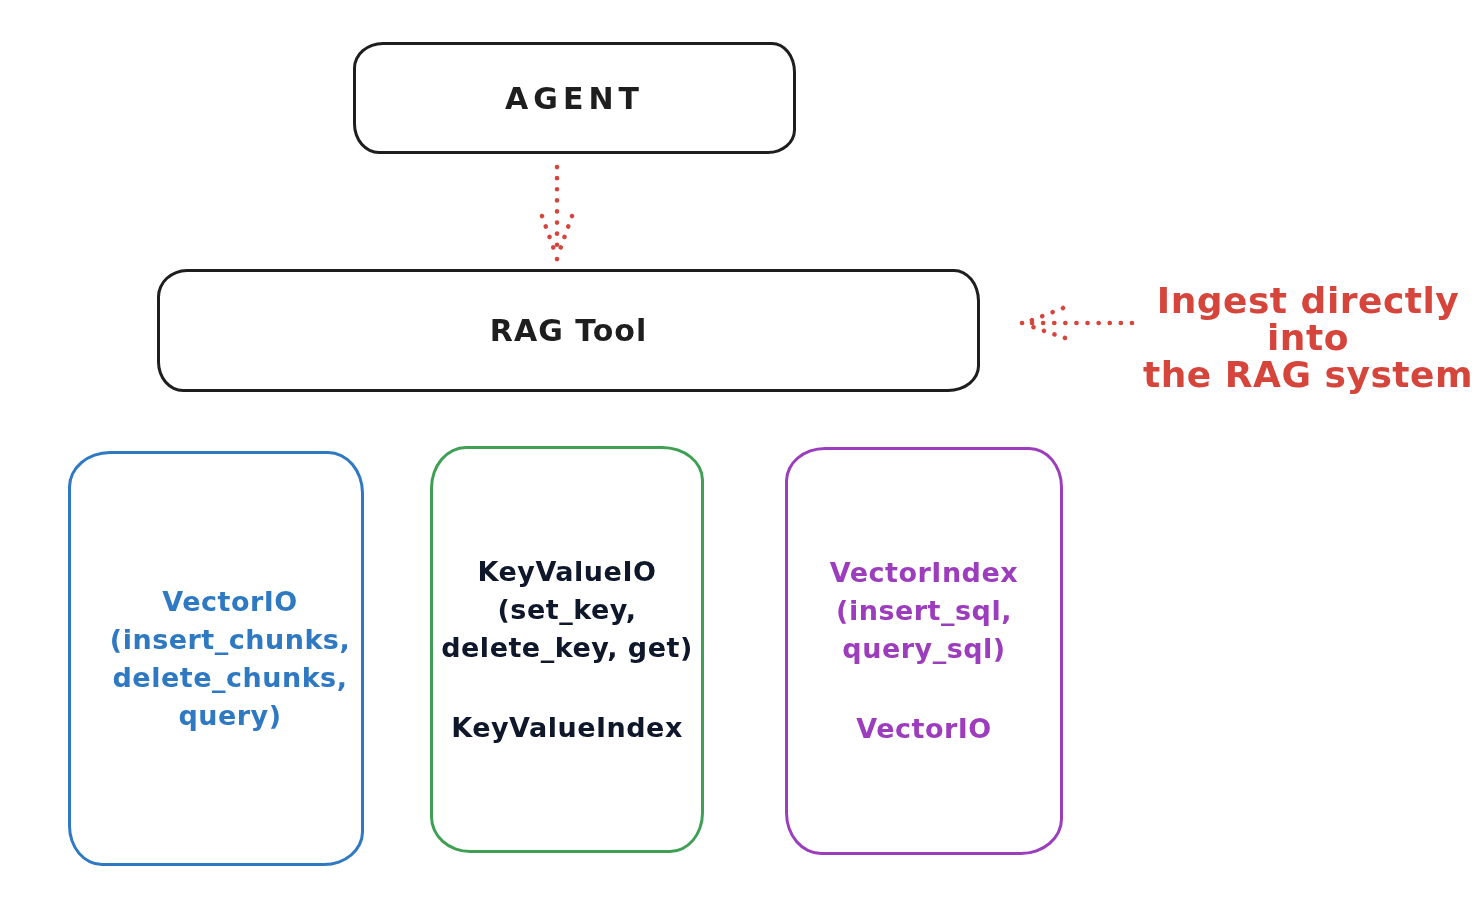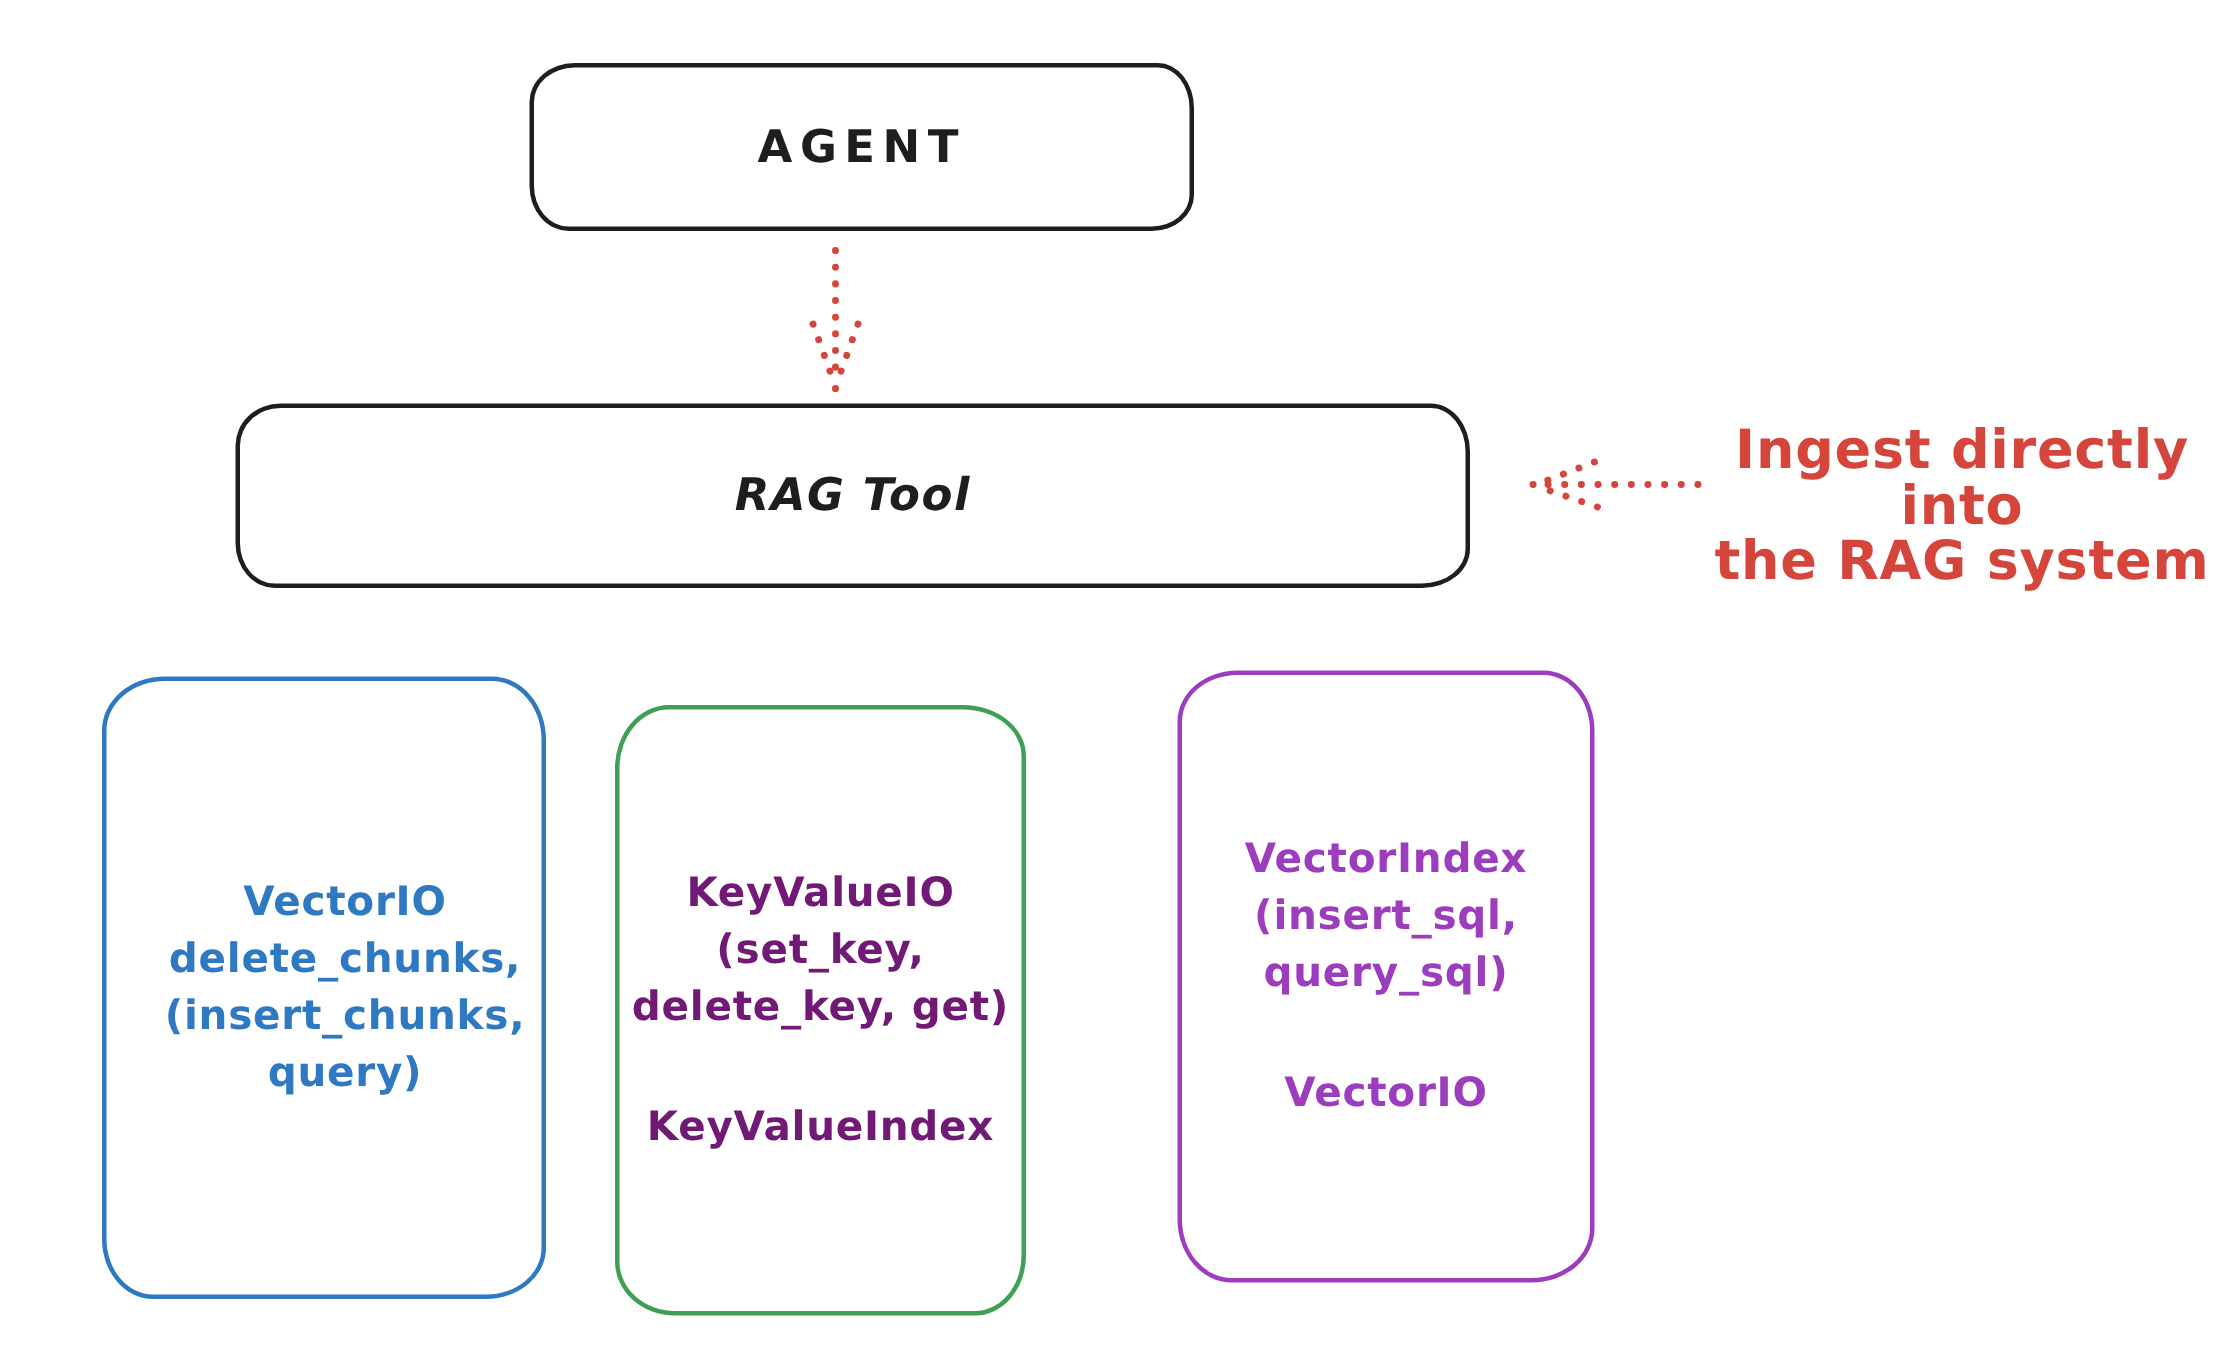--- a/index.html
+++ b/index.html
@@ -31,40 +31,39 @@
   }
   #agent-box{
     left:353px;top:42px;width:443px;height:112px;
     border-radius:30px 24px 28px 26px / 26px 30px 24px 30px;
   }
   #agent-box .node-title{letter-spacing:5px;}
   #rag-box{
     left:157px;top:269px;width:823px;height:123px;
     border-radius:30px 26px 32px 26px / 28px 32px 26px 30px;
   }
-  #rag-box .node-title{letter-spacing:1px;font-style:italic;}
+  #rag-box .node-title{letter-spacing:1px;}
   .backend{
     border-width:3.5px;border-style:solid;
     font-size:27px;font-weight:600;
     line-height:38px;
     letter-spacing:0.5px;
   }
   .backend .line{white-space:nowrap;}
   .backend .index-line{margin-top:42px;}
   #vector-box{
     left:68px;top:451px;width:296px;height:415px;
     border-color:#2e79c2;color:#2e79c2;
     border-radius:42px 36px 40px 34px / 36px 42px 34px 40px;
     padding-left:28px;
   }
   #keyvalue-box{
-    left:410px;top:446px;width:274px;height:407px;
-    border-color:#3fa055;color:#701a75;
+    left:430px;top:446px;width:274px;height:407px;
+    border-color:#3fa055;color:#0f172a;
     border-radius:36px 42px 34px 40px / 42px 34px 40px 36px;
-    margin-top:24px;
   }
   #relational-box{
     left:785px;top:447px;width:278px;height:408px;
     border-color:#9c3dbd;color:#9c3dbd;
     border-radius:40px 34px 42px 36px / 34px 40px 36px 42px;
   }
   #annotation{
     position:absolute;
     left:1138px;top:282px;width:340px;
     text-align:center;
@@ -114,22 +113,22 @@
     <g>
       <path class="dotstroke" d="M1132 323 L1031 323"></path>
       <path class="dotstroke" d="M1063 308 L1027 322"></path>
       <path class="dotstroke" d="M1065 338 L1027 325"></path>
       <path class="dotstroke" d="M1022 323 L1022.5 323"></path>
     </g>
   </svg>
 
   <div class="node backend" id="vector-box">
     <div class="line">VectorIO</div>
+    <div class="line">(insert_chunks,</div>
     <div class="line">delete_chunks,</div>
-    <div class="line">(insert_chunks,</div>
     <div class="line">query)</div>
   </div>
 
   <div class="node backend" id="keyvalue-box">
     <div class="line">KeyValueIO</div>
     <div class="line">(set_key,</div>
     <div class="line">delete_key, get)</div>
     <div class="line index-line">KeyValueIndex</div>
   </div>
 

